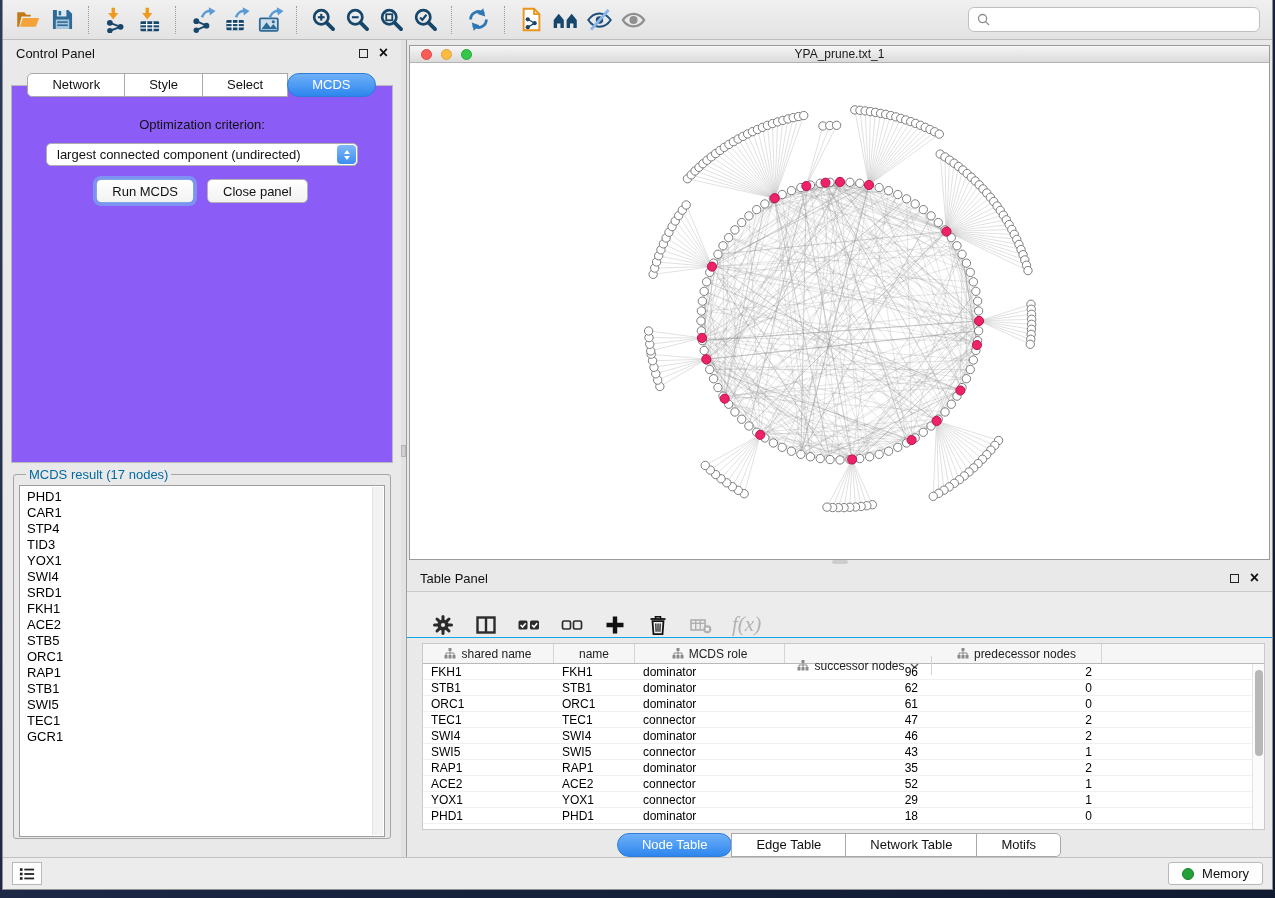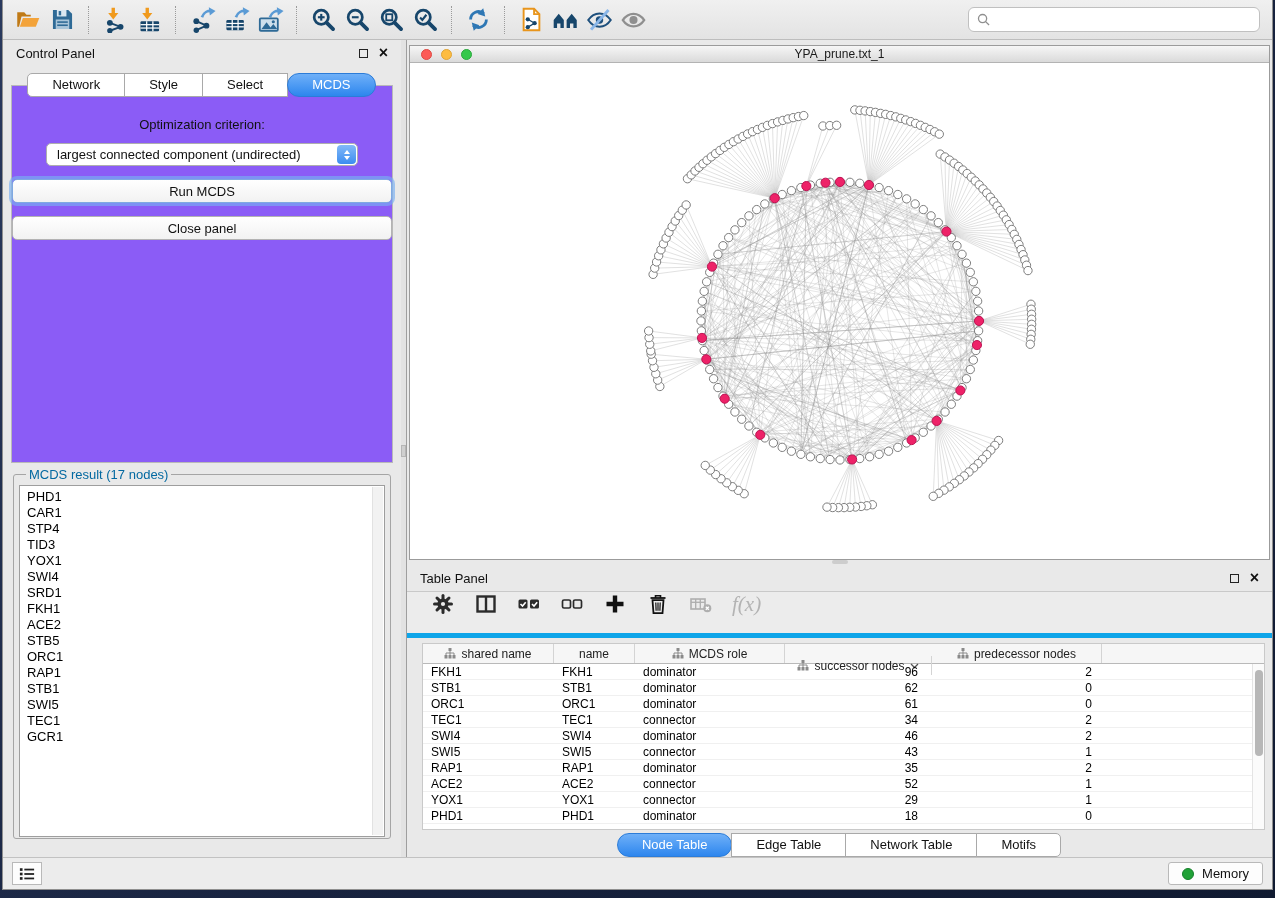--- a/index.html
+++ b/index.html
@@ -38,21 +38,21 @@
     height:378px; padding-top:12px; text-align:center; }
   .opt-label { margin-top:19px; font-size:13px; color:#111; }
   .dropdown { position:relative; margin:11px auto 0; width:312px; height:23px; background:#fff;
     border:1px solid #aeaeae; border-radius:5px; display:flex; align-items:center;
     padding:0 26px 0 10px; font-size:13px; color:#111; }
   .dd-cap { position:absolute; right:1px; top:1px; width:19px; height:19px; border-radius:4px;
     background:linear-gradient(#82b9f8,#3c8df0); display:flex; flex-direction:column;
     align-items:center; justify-content:center; gap:2px; }
   .dd-up { width:0; height:0; border-left:3.5px solid transparent; border-right:3.5px solid transparent; border-bottom:4px solid #fff; }
   .dd-dn { width:0; height:0; border-left:3.5px solid transparent; border-right:3.5px solid transparent; border-top:4px solid #fff; }
-  .btn-row { margin-top:13px; display:flex; justify-content:center; gap:13px;flex-direction:column; }
+  .btn-row { margin-top:13px; display:flex; justify-content:center; gap:13px; }
   .mac-btn { height:24px; padding:0 15px; background:linear-gradient(#ffffff,#f2f2f2);
     border:1px solid #b3b3b3; border-radius:5px; font-size:13px; color:#111;
     font-family:inherit; }
   .mac-btn.focused { box-shadow:0 0 0 3px rgba(120,175,243,.65); border-color:#7fa9e2; }
   .result-fieldset { margin:4px 10px 0; border:1px solid #a5a5a5; border-radius:3px;
     padding:3px 5px 5px; height:372px; background:#e9e9e9; }
   .result-fieldset legend { font-size:13px; color:#0369a1; padding:0 3px; margin-left:7px; }
   .result-list { position:relative; background:#fff; border:1px solid #9e9e9e; height:352px;
     overflow:hidden; font-size:13px; line-height:16px; padding:3px 0 0 7px; text-align:left; color:#000; }
   .scroll-track { position:absolute; right:1px; top:1px; bottom:1px; width:11px;
@@ -75,22 +75,22 @@
     justify-content:center; font-size:12px; color:#1a1a1a; }
   .tl { position:absolute; top:3px; width:11px; height:11px; border-radius:50%; }
   .tl.red   { left:11px; background:#fc5b57; border:1px solid #dd4a43; }
   .tl.yellow{ left:31px; background:#fdbc40; border:1px solid #dfa436; }
   .tl.green { left:51px; background:#34c84a; border:1px solid #2aa83c; }
   .net-canvas { position:absolute; left:0; right:0; top:17px; bottom:0; background:#fff; overflow:hidden; }
   .net-canvas svg { width:100%; height:100%; display:block; }
 
   
   .table-panel { position:absolute; left:0; right:0; top:525px; bottom:0; background:#e9e9e9; }
-  .tp-toolbar { height:47px; border-top:1px solid #c9c9c9; border-bottom:5px solid #0ea5e9;
-    background:#ececec; display:flex; align-items:flex-start; padding-left:24px; gap:19px; }
+  .tp-toolbar { height:47px; border-top:1px solid #c9c9c9; border-bottom:1px solid #0ea5e9;
+    background:#ececec; display:flex; align-items:flex-end; padding-left:24px; gap:19px; }
   .tp-ic { display:flex; align-items:center; justify-content:center; }
   .tp-ic svg { width:24px; height:24px; }
   .fx { font-family:"Liberation Serif","DejaVu Serif",serif; font-style:italic;
     font-size:21px; color:#b3b3b3; }
   .tp-table { position:absolute; left:15px; top:78px; width:843px; height:187px;
     background:#fff; border:1px solid #c9c9c9; overflow:hidden; }
   .tbl-header { display:flex; height:20px; background:#f6f6f6; border-bottom:1px solid #b9b9b9; }
   .th { display:flex; align-items:center; justify-content:center; gap:5px;
     border-right:1px solid #d4d4d4; font-size:12px; color:#222; height:100%; }
   .tbl-row { display:flex; height:16px; border-bottom:1px solid #f0f0f0; }
@@ -1263,21 +1263,21 @@
                 <div class="td left" style="width: 131px;">ORC1</div>
                 <div class="td left" style="width: 81px;">ORC1</div>
                 <div class="td left" style="width: 150px;">dominator</div>
                 <div class="td num" style="width: 147px;">61</div>
                 <div class="td num" style="width: 170px; padding-right: 10px;">0</div>
               </div>
               <div class="tbl-row">
                 <div class="td left" style="width: 131px;">TEC1</div>
                 <div class="td left" style="width: 81px;">TEC1</div>
                 <div class="td left" style="width: 150px;">connector</div>
-                <div class="td num" style="width: 147px;">34</div>
+                <div class="td num" style="width: 147px;">47</div>
                 <div class="td num" style="width: 170px; padding-right: 10px;">2</div>
               </div>
               <div class="tbl-row">
                 <div class="td left" style="width: 131px;">SWI4</div>
                 <div class="td left" style="width: 81px;">SWI4</div>
                 <div class="td left" style="width: 150px;">dominator</div>
                 <div class="td num" style="width: 147px;">46</div>
                 <div class="td num" style="width: 170px; padding-right: 10px;">2</div>
               </div>
               <div class="tbl-row">

